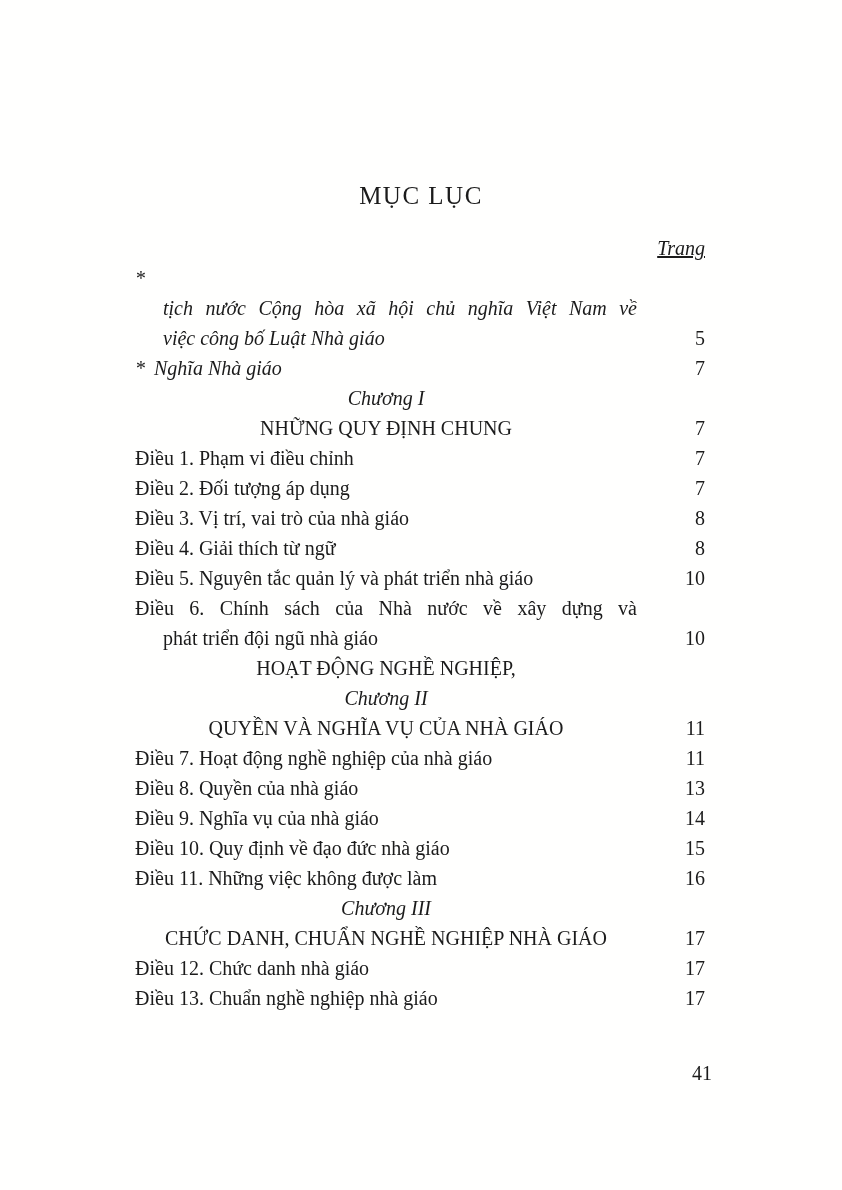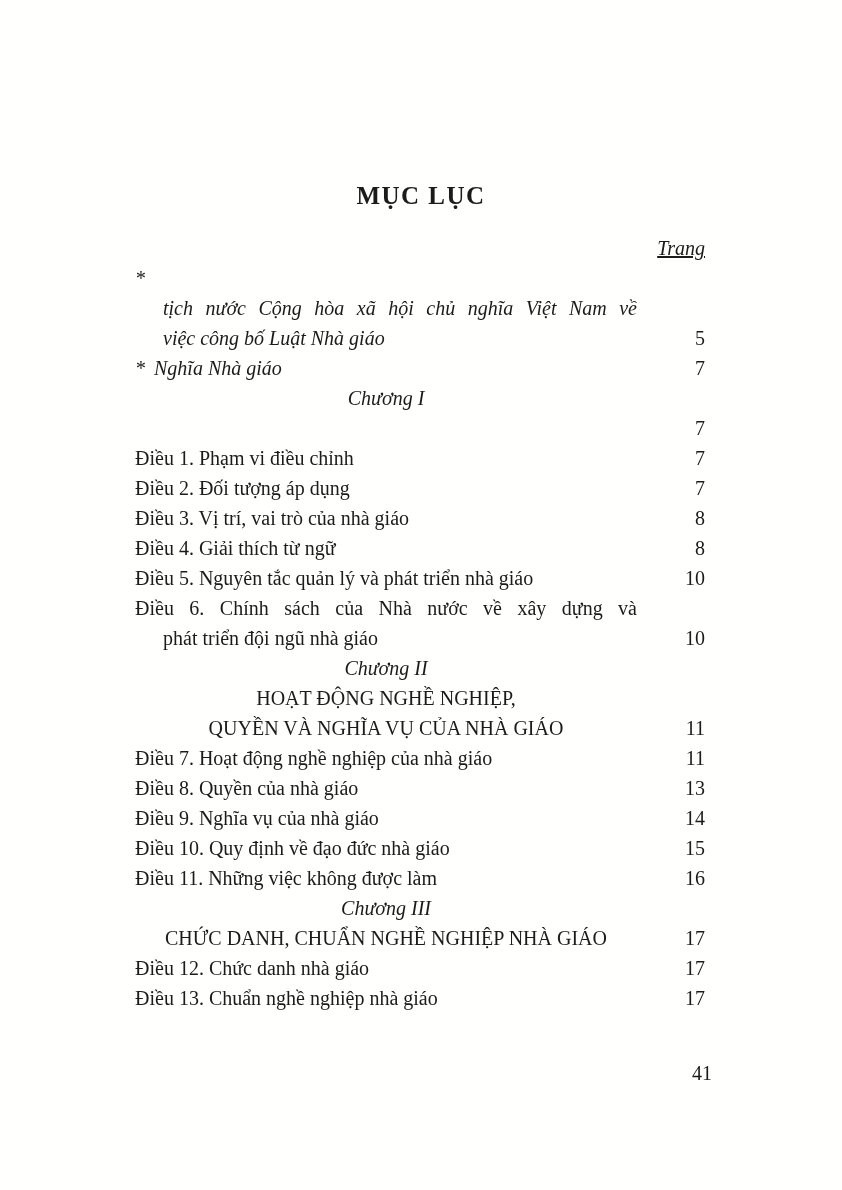--- a/index.html
+++ b/index.html
@@ -13,21 +13,21 @@
     font-size: 20px;
     overflow: hidden;
   }
   .title {
     margin: 0;
     padding-top: 181px;
     height: 30px;
     line-height: 30px;
     text-align: center;
     font-size: 25px;
-    font-weight: bold;
+    font-weight: normal;
     letter-spacing: 1.5px;
   }
   .trang-row {
     margin: 22px 137px 0 135px;
     height: 30px;
     line-height: 30px;
     text-align: right;
     font-style: italic;
     text-decoration: underline;
   }
@@ -95,20 +95,21 @@
       </div>
       <div class="row align-left italic">
         <div class="text with-marker"><span class="marker">*</span><span>Nghĩa Nhà giáo</span></div>
         <div class="pagenum">7</div>
       </div>
       <div class="row align-center italic">
         <div class="text"><span>Chương I</span></div>
         <div class="pagenum"></div>
       </div>
       <div class="row align-center">
+        <div class="text"><span>NHỮNG QUY ĐỊNH CHUNG</span></div>
         <div class="pagenum">7</div>
       </div>
       <div class="row align-left">
         <div class="text"><span>Điều 1. Phạm vi điều chỉnh</span></div>
         <div class="pagenum">7</div>
       </div>
       <div class="row align-left">
         <div class="text"><span>Điều 2. Đối tượng áp dụng</span></div>
         <div class="pagenum">7</div>
       </div>
@@ -125,26 +126,26 @@
         <div class="pagenum">10</div>
       </div>
       <div class="row align-justify">
         <div class="text"><span>Điều 6. Chính sách của Nhà nước về xây dựng và</span></div>
         <div class="pagenum"></div>
       </div>
       <div class="row align-left">
         <div class="text" style="padding-left: 28px;"><span>phát triển đội ngũ nhà giáo</span></div>
         <div class="pagenum">10</div>
       </div>
+      <div class="row align-center">
+        <div class="text"><span>HOẠT ĐỘNG NGHỀ NGHIỆP,</span></div>
+        <div class="pagenum"></div>
+      </div>
       <div class="row align-center italic">
         <div class="text"><span>Chương II</span></div>
-        <div class="pagenum"></div>
-      </div>
-      <div class="row align-center">
-        <div class="text"><span>HOẠT ĐỘNG NGHỀ NGHIỆP,</span></div>
         <div class="pagenum"></div>
       </div>
       <div class="row align-center">
         <div class="text"><span>QUYỀN VÀ NGHĨA VỤ CỦA NHÀ GIÁO</span></div>
         <div class="pagenum">11</div>
       </div>
       <div class="row align-left">
         <div class="text"><span>Điều 7. Hoạt động nghề nghiệp của nhà giáo</span></div>
         <div class="pagenum">11</div>
       </div>

